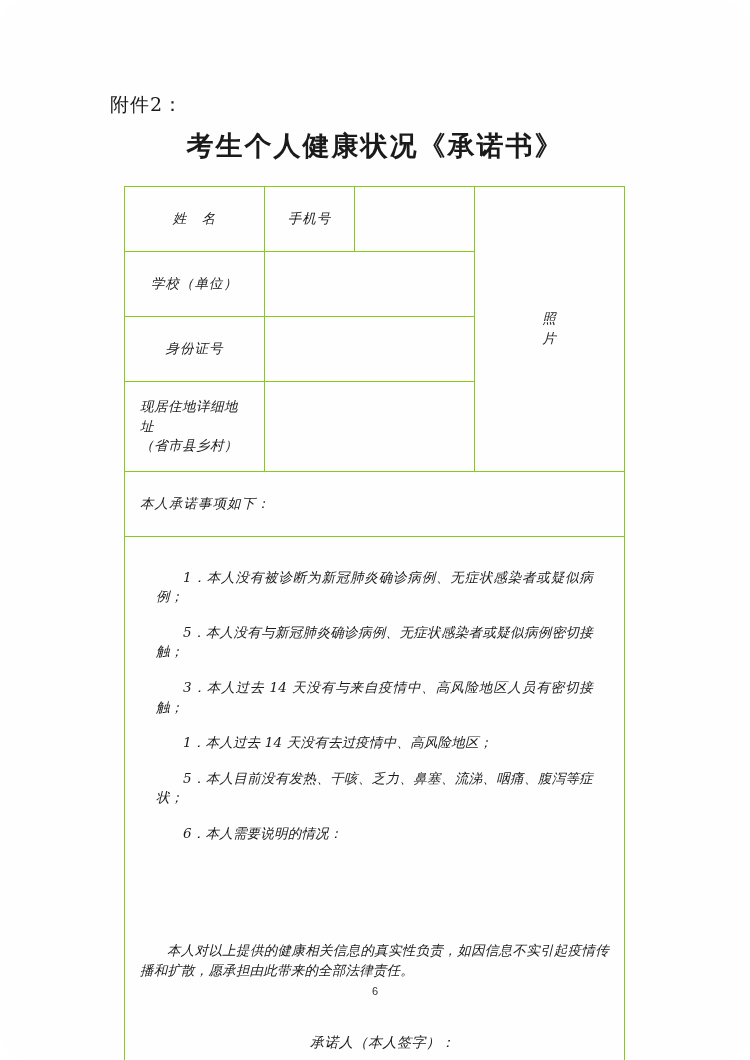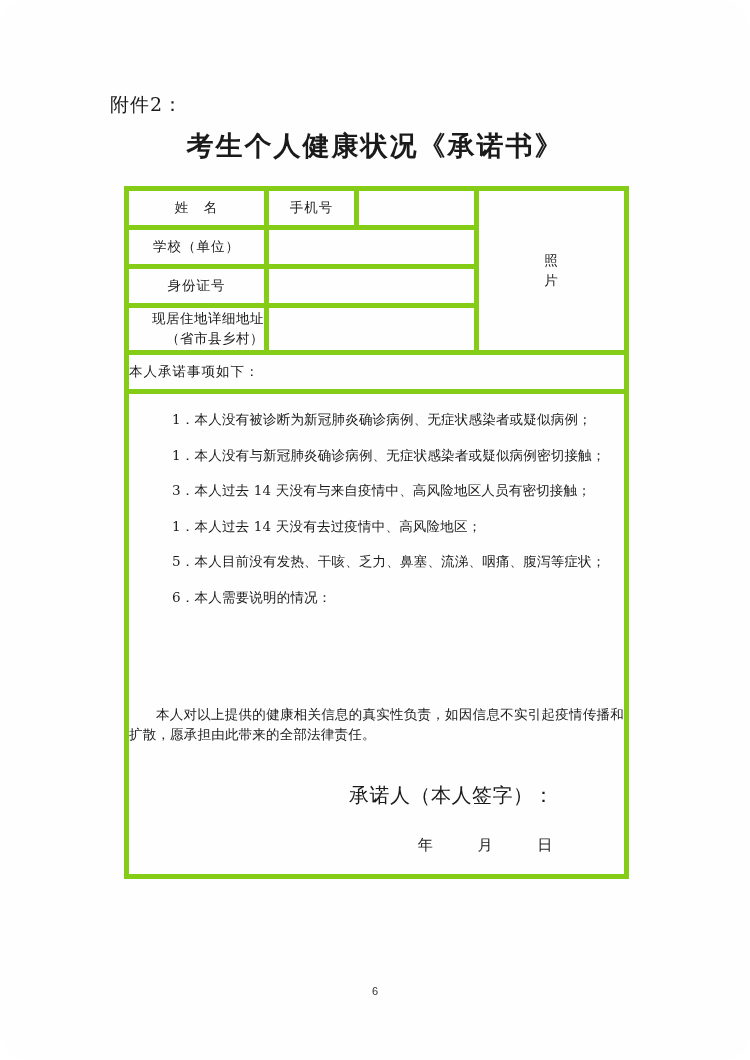--- a/index.html
+++ b/index.html
@@ -44,33 +44,34 @@
   }
   .form-table {
     position: absolute;
     left: 124px;
     top: 186px;
     width: 500px;
     border-collapse: collapse;
     table-layout: fixed;
   }
   .form-table td {
-    border: 5px solid #84cc16;
-    padding: 0;
+    border: 1px solid #84cc16;
+    padding: 15px;
     vertical-align: middle;
     font-size: 13.5px;
     line-height: 1.45;
+    font-style: italic;
   }
   .cell-label {
     text-align: center;
     letter-spacing: 1px;
     white-space: nowrap;
   }
   .cell-label-2line {
-    text-align: right;
+    text-align: left;
     letter-spacing: 0.5px;
     line-height: 1.35;
     font-size: 12.5px;
     padding: 2px 0;
   }
   .cell-value {
     text-align: left;
     padding-left: 6px;
   }
   .photo-cell {
@@ -99,24 +100,24 @@
   }
   .blank-space {
     height: 78px;
   }
   .statement {
     text-indent: 2em;
     margin: 0;
     padding-top: 4px;
   }
   .sign-line {
-    margin: 0;
+    margin: 16px;
     padding-top: 36px;
     padding-left: 11em;
-    font-size: 20px;
+    font-size: 14px;
     letter-spacing: 0.5px;
   }
   .date-line {
     margin: 0;
     padding-top: 24px;
     padding-bottom: 18px;
     padding-left: 19em;
     font-size: 15.2px;
     letter-spacing: 0.5px;
   }
@@ -174,21 +175,21 @@
           <div>（省市县乡村）</div>
         </td>
         <td class="cell-value" colspan="2"></td>
       </tr>
       <tr>
         <td class="promise-head" colspan="4">本人承诺事项如下：</td>
       </tr>
       <tr>
         <td class="body-cell" colspan="4">
           <p class="item">1．本人没有被诊断为新冠肺炎确诊病例、无症状感染者或疑似病例；</p>
-          <p class="item">1．本人没有与新冠肺炎确诊病例、无症状感染者或疑似病例密切接触；</p>
+          <p class="item">5．本人没有与新冠肺炎确诊病例、无症状感染者或疑似病例密切接触；</p>
           <p class="item">3．本人过去 14 天没有与来自疫情中、高风险地区人员有密切接触；</p>
           <p class="item">1．本人过去 14 天没有去过疫情中、高风险地区；</p>
           <p class="item">5．本人目前没有发热、干咳、乏力、鼻塞、流涕、咽痛、腹泻等症状；</p>
           <p class="item">6．本人需要说明的情况：</p>
           <div class="blank-space"></div>
           <p class="statement">本人对以上提供的健康相关信息的真实性负责，如因信息不实引起疫情传播和扩散，愿承担由此带来的全部法律责任。</p>
           <p class="sign-line">承诺人（本人签字）：</p>
           <p class="date-line">
             <span>年</span>
             <span class="gap-y"></span>

